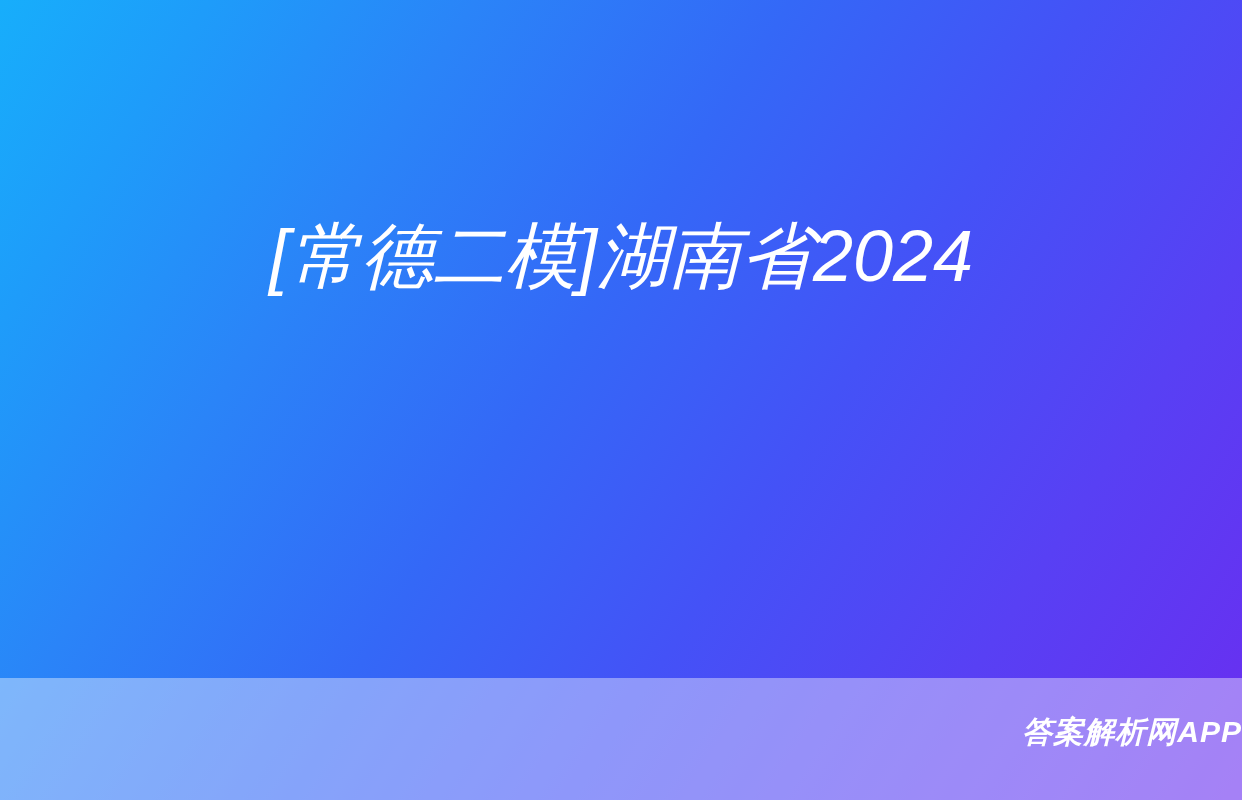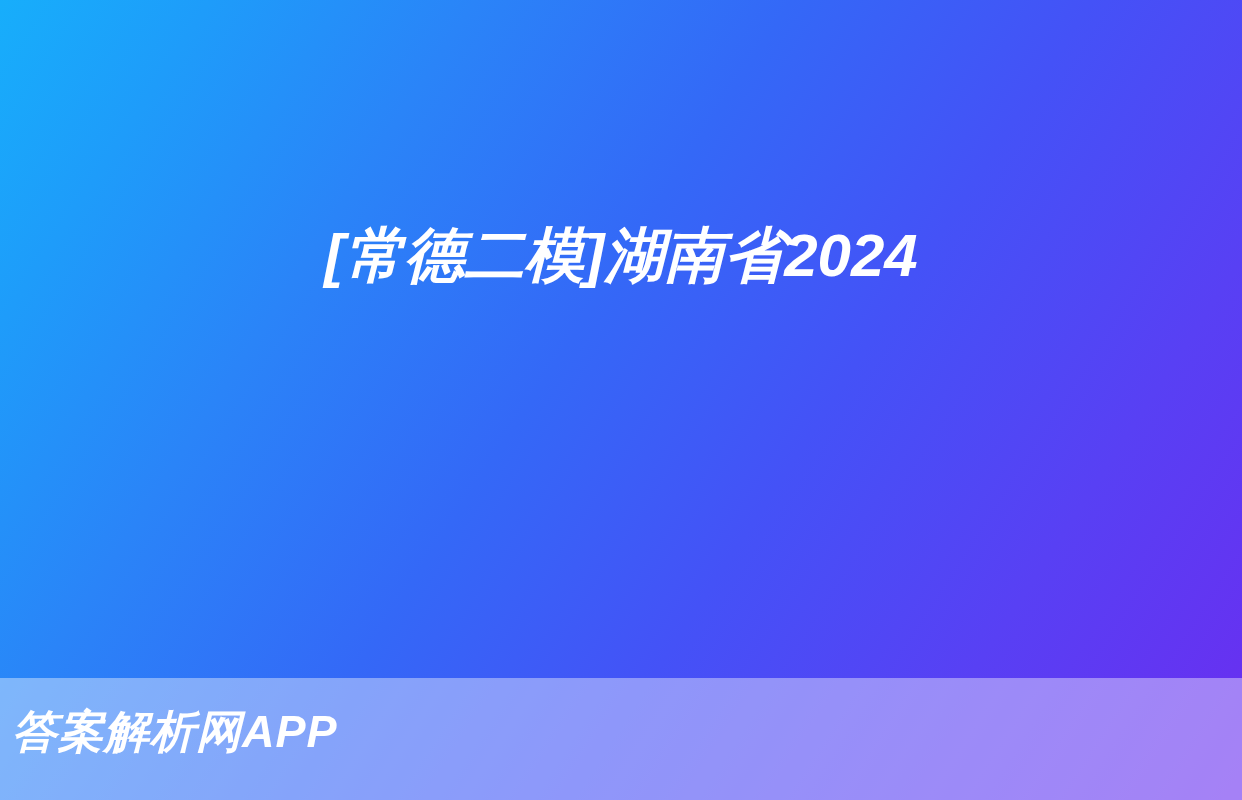--- a/index.html
+++ b/index.html
@@ -42,42 +42,41 @@
     left: 0;
     right: 0;
     top: 186px;
     text-align: center;
     padding: 0 48px;
     box-sizing: border-box;
   }
   .title-line {
     display: block;
     color: #ffffff;
-    font-weight: bold;
+    font-weight: normal;
     font-style: italic;
-    font-size: 60px;
+    font-size: 72px;
     line-height: 140px;
     letter-spacing: 0px;
     white-space: nowrap;
   }
 
   .watermark {
     position: absolute;
     left: 0;
     right: 0;
     top: 706px;
-    text-align: left;
+    text-align: right;
     color: #ffffff;
     font-weight: bold;
     font-style: italic;
-    font-size: 45px;
+    font-size: 30px;
     line-height: 52px;
     letter-spacing: 1px;
     white-space: nowrap;
-    padding-left: 12px;
   }
 </style>
 </head>
 <body>
 
 <div id="poster">
 
   <div class="bg-gradient"></div>
 
   <div class="watermark-band"></div>

